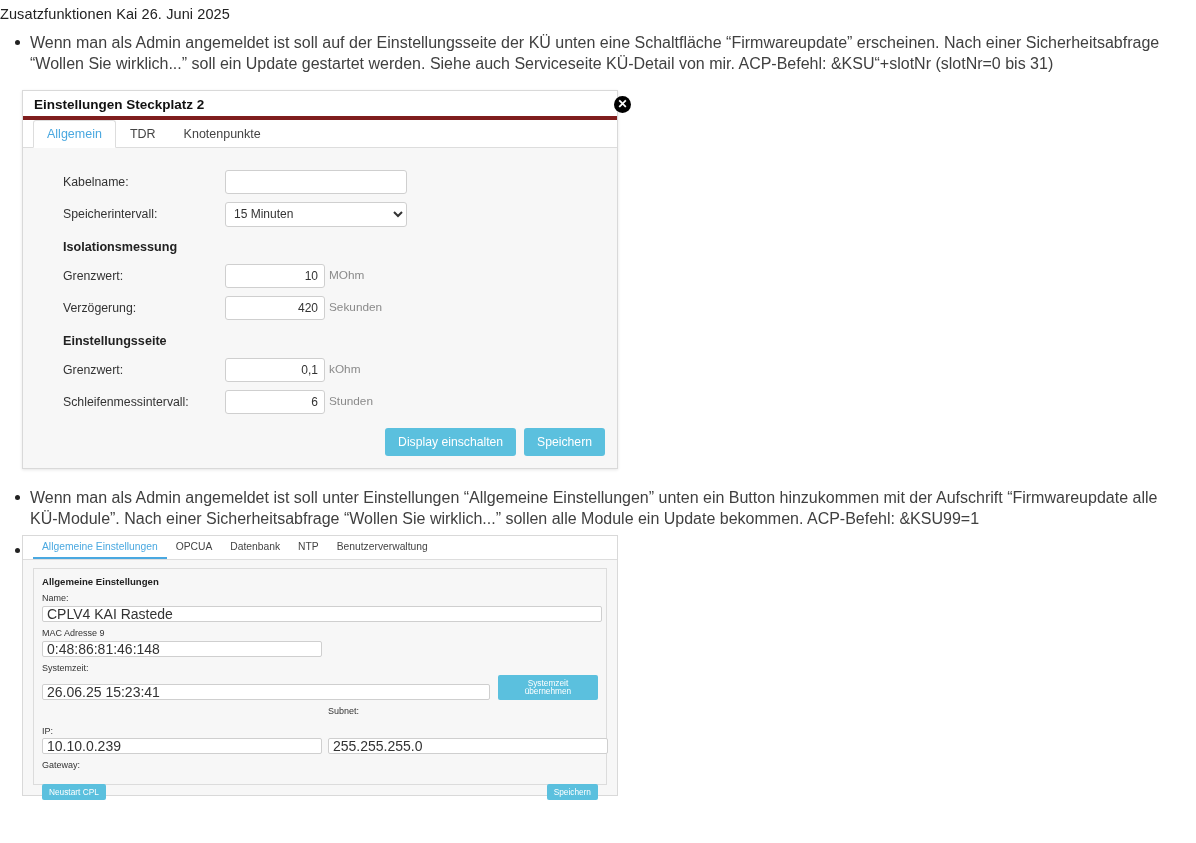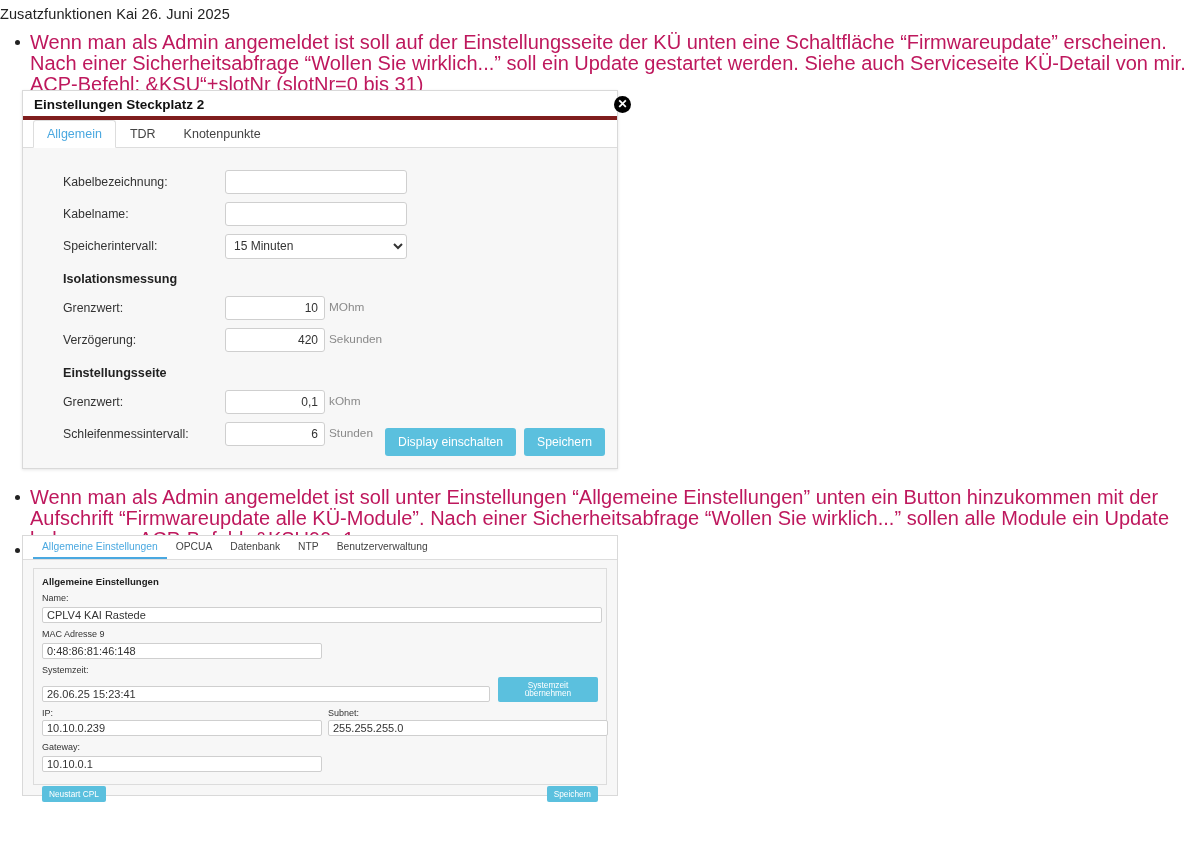--- a/index.html
+++ b/index.html
@@ -35,23 +35,23 @@
     padding-left: 22px;
   }
   .bullet-dot {
     position: absolute;
     left: 7px; top: 8px;
     width: 5px; height: 5px;
     border-radius: 50%;
     background: #222;
   }
   .bullet-text {
-    font-size: 20px;
+    font-size: 16px;
     line-height: 21px;
-    color: #be185d;
+    color: #404040;
   }
 
   
   .modal {
     position: absolute;
     left: 22px; top: 90px;
     width: 596px;
     background: #ffffff;
     border: 1px solid #d9d9d9;
     box-shadow: 0 1px 3px rgba(0,0,0,0.10);
@@ -227,21 +227,21 @@
   .p2-label {
     font-size: 9px;
     color: #333;
     margin-bottom: 2px;
   }
   .p2-inp {
     height: 16px;
     border: 1px solid #cfcfcf;
     border-radius: 2px;
     background: #ffffff;
-    font-size: 11px;
+    font-size: 14px;
     color: #333;
     padding: 0 4px;
     outline: none;
     font-family: "Liberation Sans", sans-serif;
   }
   .p2-btn {
     border: none;
     border-radius: 2px;
     background: #5bc0de;
     color: #fff;
@@ -275,24 +275,20 @@
     </div>
 
     <div class="tabs">
       <div class="tab active">Allgemein</div>
       <div class="tab">TDR</div>
       <div class="tab">Knotenpunkte</div>
     </div>
 
     <div class="modal-body">
 
-      <div class="frm-row">
-        <div class="frm-label">Kabelbezeichnung:</div>
-        <input class="inp" type="text" value="" style="">
-      </div>
 
       <div class="frm-row">
         <div class="frm-label">Kabelname:</div>
         <input class="inp" type="text" value="" style="">
       </div>
 
       <div class="frm-row">
         <div class="frm-label">Speicherintervall:</div>
         <select class="inp">
           <option>15 Minuten</option>
@@ -383,26 +379,25 @@
           <button class="p2-btn">Systemzeit übernehmen</button>
         </div>
 
         <div class="row-flex" style="margin-bottom:6px; gap:6px;">
           <div class="col">
             <div class="p2-label">IP:</div>
             <input class="p2-inp" style="width: 280px;" type="text" value="10.10.0.239">
           </div>
           <div class="col">
             <div class="p2-label">Subnet:</div>
-            <input class="p2-inp" style="width: 280px;" type="text" value="255.255.255.0">
+            <input class="p2-inp" style="width: 280px; margin-top: 20px;" type="text" value="255.255.255.0">
           </div>
         </div>
 
         <div class="p2-label">Gateway:</div>
-        <input class="p2-inp" style="width: 280px;" type="text" value="10.10.0.1">
 
         <div class="row-flex" style="justify-content:space-between; margin-top:14px;">
           <button class="p2-btn">Neustart CPL</button>
           <button class="p2-btn">Speichern</button>
         </div>
 
       </div>
     </div>
   </div>
 

